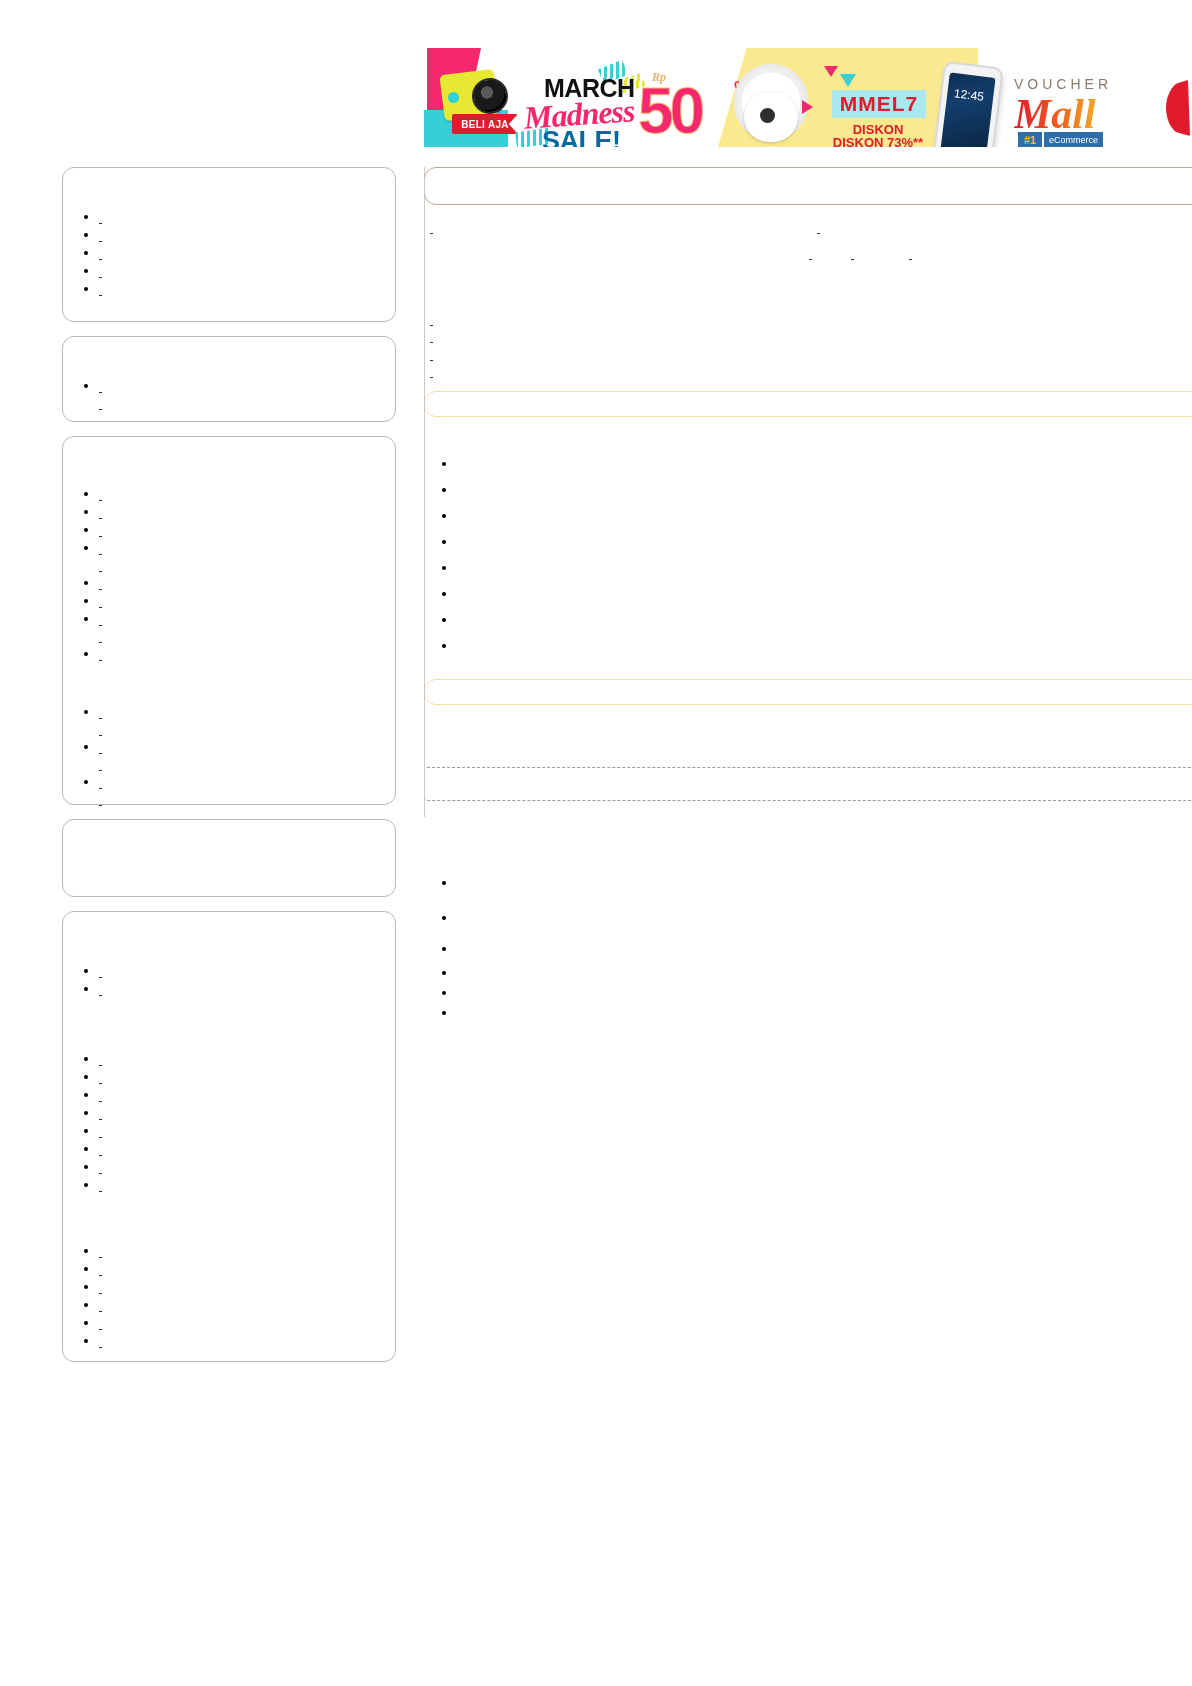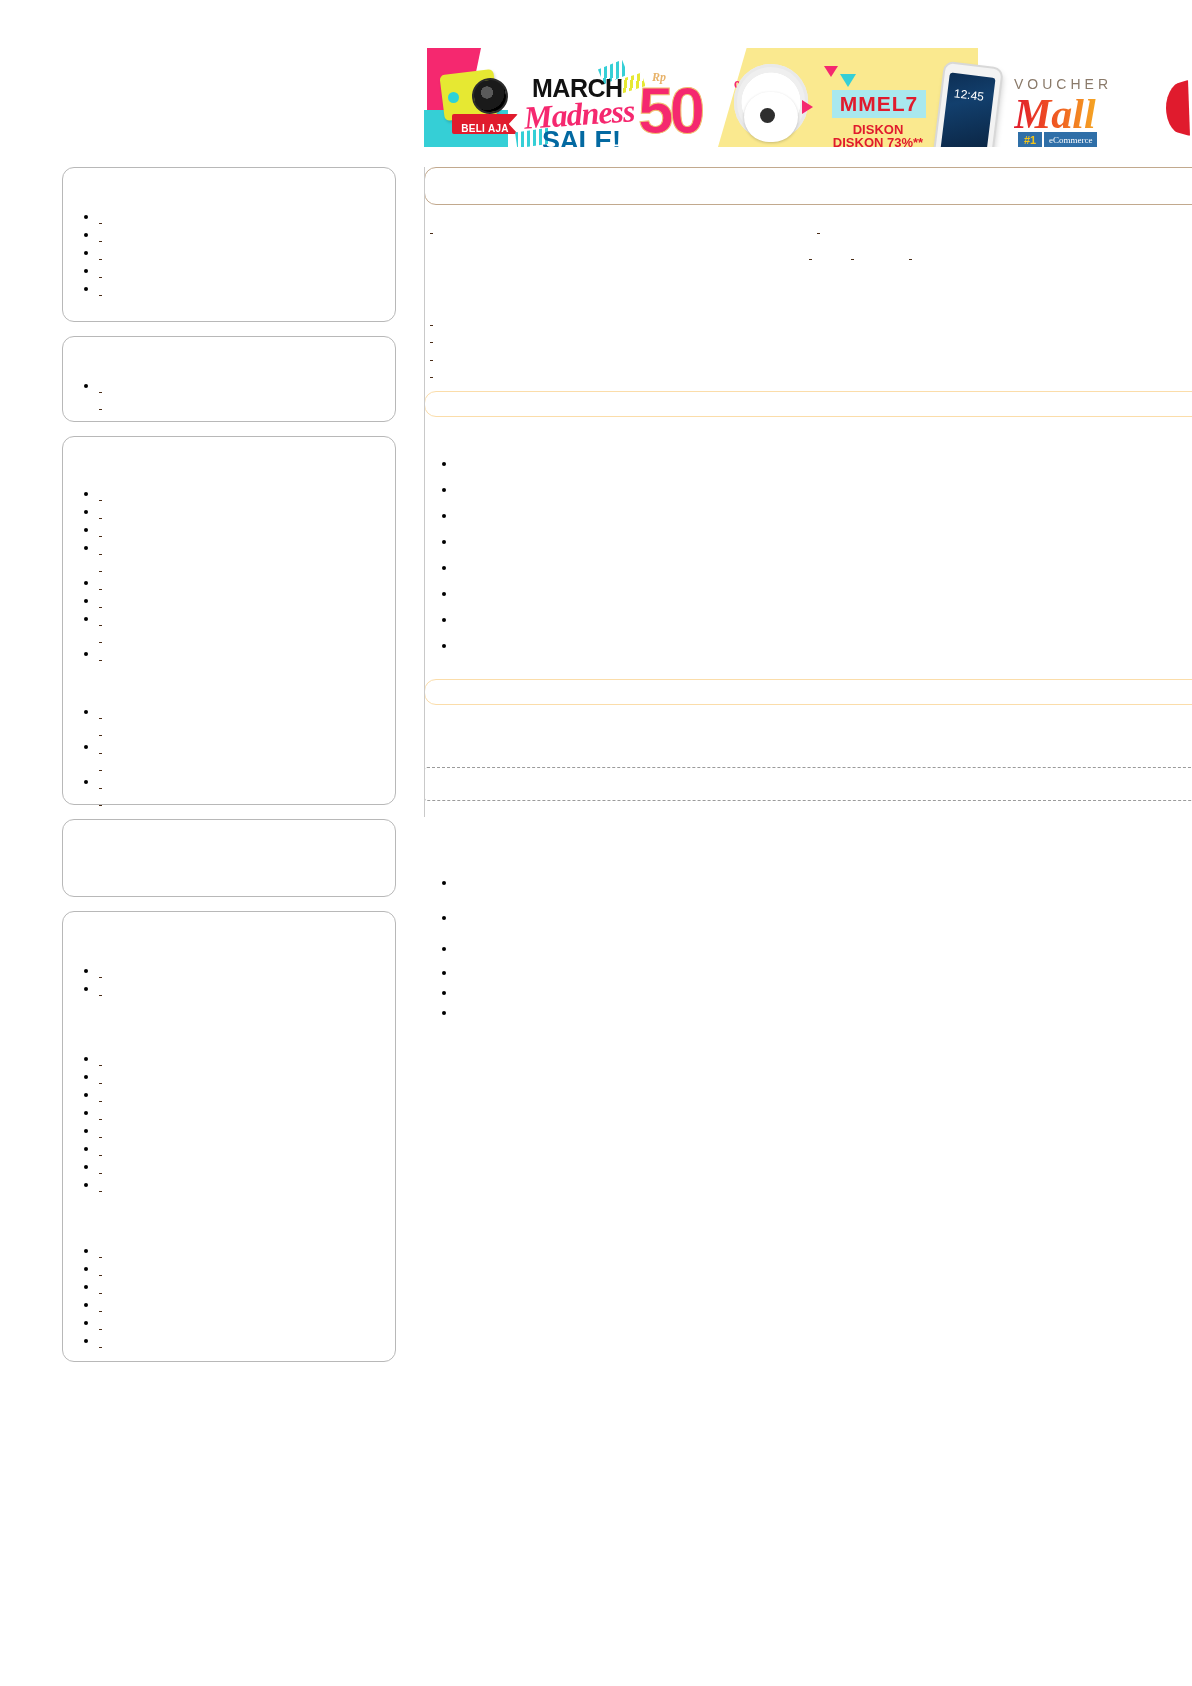--- a/index.html
+++ b/index.html
@@ -23,25 +23,25 @@
   .bn-pinkwedge{position:absolute;left:3px;top:0;width:54px;height:99px;background:#f5286f;
     clip-path:polygon(0 0,100% 0,62% 100%,0 100%);}
   .bn-cyanbar{position:absolute;left:0;top:62px;width:84px;height:37px;background:#35cfd6;}
   .bn-cam{position:absolute;left:18px;top:24px;width:54px;height:46px;background:#e6e832;
     border-radius:5px;transform:rotate(-7deg);box-shadow:1px 2px 3px rgba(0,0,0,.18);}
   .bn-lens{position:absolute;left:48px;top:30px;width:32px;height:32px;border-radius:50%;
     background:radial-gradient(circle at 42% 38%,#5a5a5a 0 22%,#1a1a1a 23% 64%,#000 65%);
     border:2px solid #2b2b2b;transform:rotate(-7deg);}
   .bn-lensdot{position:absolute;left:24px;top:44px;width:11px;height:11px;border-radius:50%;background:#2ed2d8;}
   .bn-beli{position:absolute;left:28px;top:66px;width:66px;height:20px;background:#e01b2d;
-    display:flex;align-items:flex-end;justify-content:center;border-radius:2px;
+    display:flex;align-items:center;justify-content:center;border-radius:2px;
     clip-path:polygon(0 0,100% 0,86% 50%,100% 100%,0 100%);}
   .bn-beli span{font-family:"Liberation Sans",sans-serif;font-weight:bold;font-size:10px;color:#fff;letter-spacing:.3px;}
 
-  .bn-march{position:absolute;left:108px;top:26px;font-family:"Liberation Sans",sans-serif;
+  .bn-march{position:absolute;left:120px;top:26px;font-family:"Liberation Sans",sans-serif;
     font-weight:bold;font-size:25px;color:#111;letter-spacing:-.5px;}
   .bn-madness{position:absolute;left:100px;top:48px;font-family:"Liberation Serif",serif;
     font-style:italic;font-weight:bold;font-size:32px;color:#f5286f;letter-spacing:-1px;transform:rotate(-4deg);}
   .bn-sale{position:absolute;left:118px;top:78px;font-family:"Liberation Sans",sans-serif;
     font-weight:bold;font-size:27px;color:#0369a1;letter-spacing:-.5px;}
   .bn-conf1{position:absolute;left:176px;top:16px;width:26px;height:16px;
     background:repeating-linear-gradient(115deg,#35cfd6 0 3px,#fff 3px 6px);transform:rotate(-22deg);}
   .bn-conf2{position:absolute;left:196px;top:28px;width:24px;height:14px;
     background:repeating-linear-gradient(115deg,#e6e832 0 3px,#fff 3px 6px);transform:rotate(-18deg);}
   .bn-conf3{position:absolute;left:92px;top:82px;width:34px;height:16px;
@@ -89,21 +89,21 @@
     font-size:14px;color:#8a7a6a;letter-spacing:4px;}
   .bn-mall{position:absolute;left:590px;top:42px;font-family:"Liberation Serif",serif;
     font-style:italic;font-weight:bold;font-size:42px;
     background:linear-gradient(90deg,#e01b2d 0%,#ef5022 45%,#f5a623 100%);
     -webkit-background-clip:text;background-clip:text;color:transparent;}
   .bn-no1{position:absolute;left:594px;top:84px;width:24px;height:16px;background:#2f6fa8;
     display:flex;align-items:center;justify-content:center;}
   .bn-no1 span{font-family:"Liberation Sans",sans-serif;font-weight:bold;font-size:11px;color:#f5c518;}
   .bn-ecom{position:absolute;left:620px;top:84px;height:16px;background:#2f6fa8;
     padding:0 5px;display:flex;align-items:center;}
-  .bn-ecom span{font-family:Liberation Serif, serif;font-size:9px;color:#fff;}
+  .bn-ecom span{font-family:Liberation Sans, sans-serif;font-size:9px;color:#fff;}
   .bn-redcurve{position:absolute;left:742px;top:32px;width:40px;height:56px;border-radius:50%;
     background:#e01b2d;clip-path:polygon(0 12%,55% 0,60% 100%,0 88%);}
 
   
   #sidebar{position:absolute;left:62px;top:167px;width:334px;}
   .panel{
     border:1px solid #b8b8b8;border-radius:12px;background:#fff;
     margin-bottom:14px;box-sizing:border-box;position:relative;
   }
   .panel ul{list-style:disc;margin:0;padding:0 8px 0 36px;}

